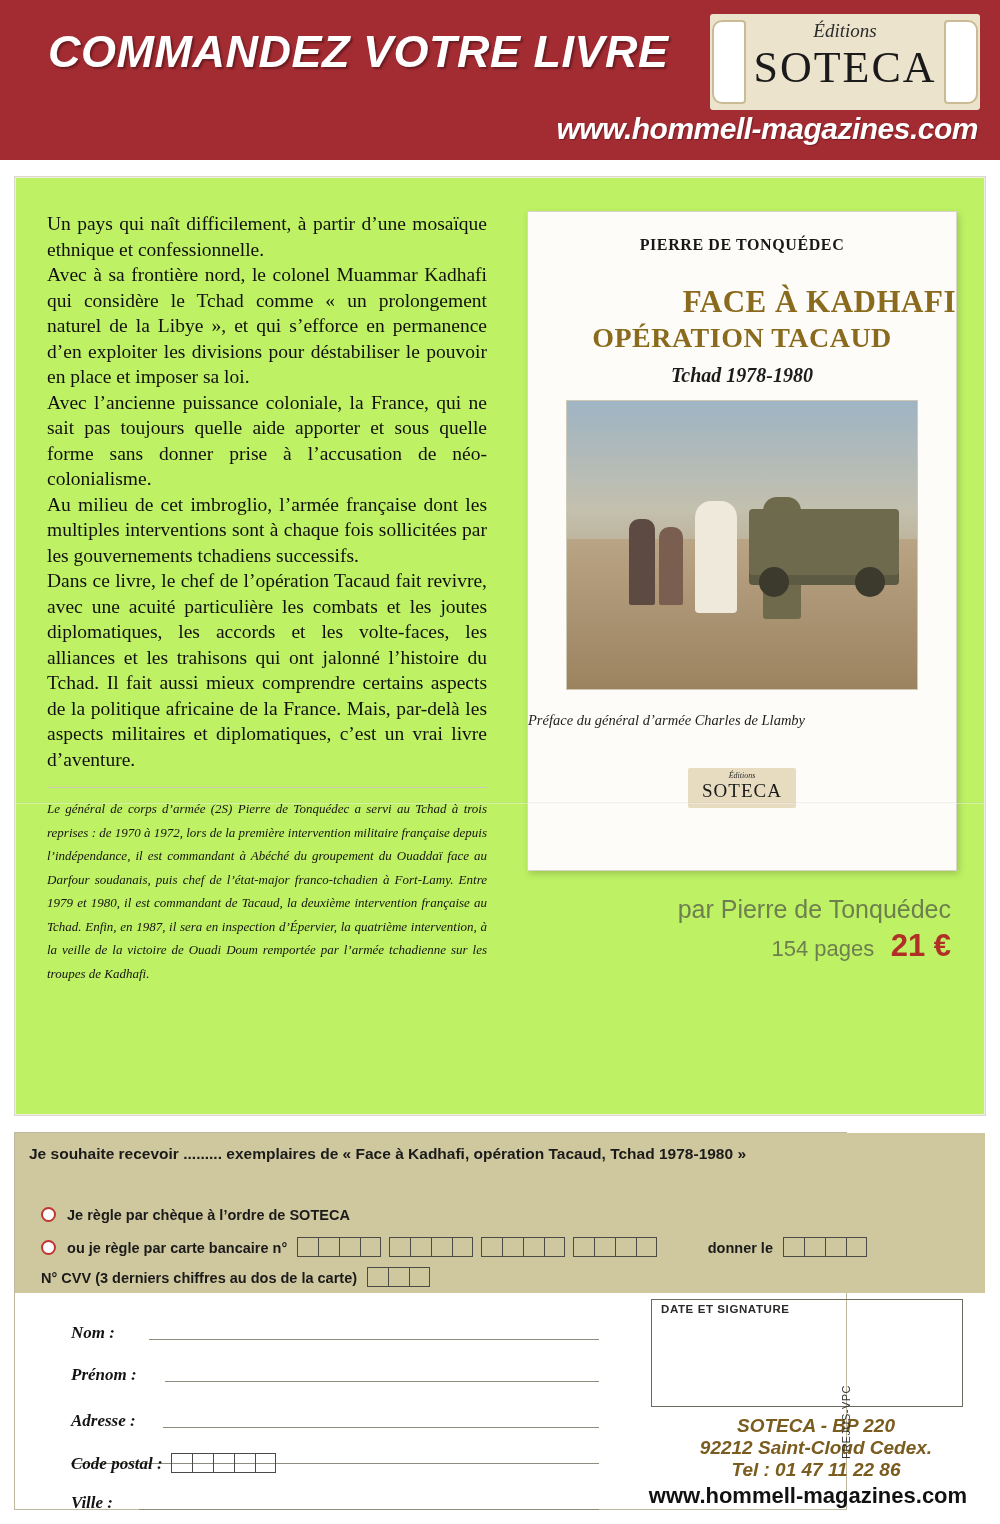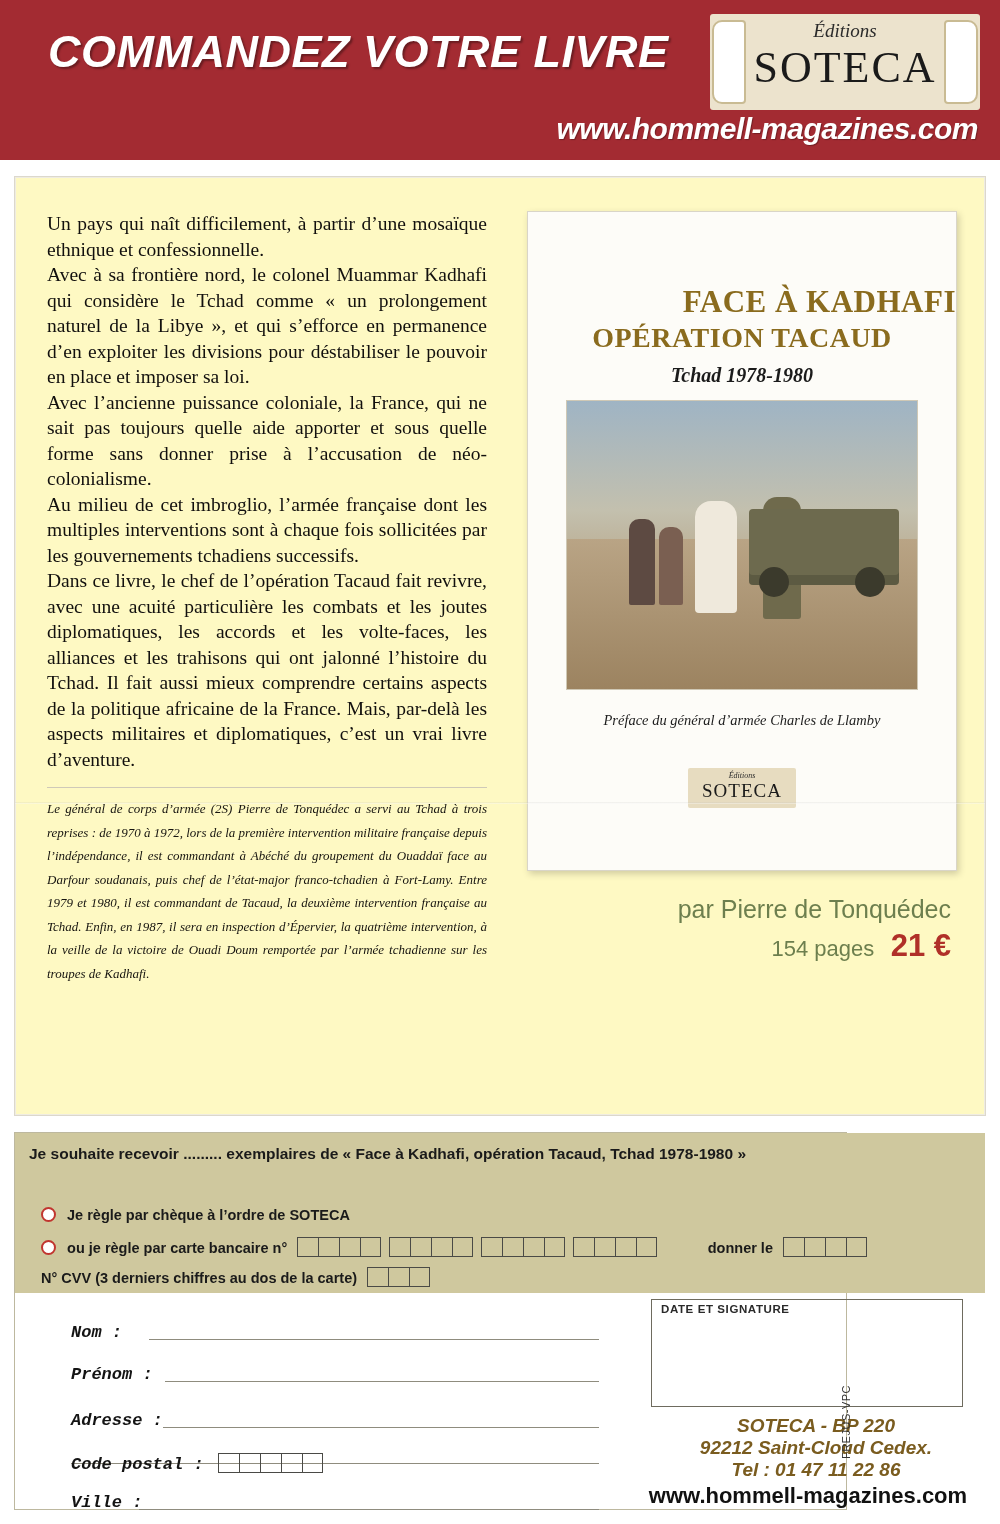--- a/index.html
+++ b/index.html
@@ -55,21 +55,21 @@
   .logo-name {
     position:absolute; left:0; right:0; top:28px;
     text-align:center;
     font-family:"Liberation Serif", serif;
     font-size:44px; letter-spacing:2px; color:#1a1a1a;
   }
 
   
   .page {
     position:absolute; left:14px; top:176px; width:972px; height:940px;
-    background:#fef9c3;
+    background:#bef264;
     border:1px solid #dcd8cc;
     box-shadow:0 0 0 1px #efece2 inset;
   }
   .page:after{
     content:""; position:absolute; left:0; right:0; top:625px; height:2px;
     background:linear-gradient(to bottom, rgba(0,0,0,0.06), rgba(255,255,255,0.5));
   }
 
   .left-col {
     position:absolute; left:32px; top:34px; width:440px;
@@ -152,21 +152,21 @@
   }
   .cover-photo .fig-a {
     position:absolute; left:62px; top:118px; width:26px; height:86px;
     background:#5d4a42; border-radius:10px 10px 2px 2px;
   }
   .cover-photo .fig-b {
     position:absolute; left:92px; top:126px; width:24px; height:78px;
     background:#7a5f51; border-radius:10px 10px 2px 2px;
   }
   .cover-preface {
-    position:absolute; left:0; right:0; top:500px; text-align:center;
+    position:absolute; left:0; right:0; top:500px; 
     font-family:"Liberation Serif", serif;
     font-style:italic; font-size:14.5px; color:#1d1d1d;
   }
   .cover-logo {
     position:absolute; left:50%; transform:translateX(-50%); top:556px;
     width:108px; height:40px; background:#e7dcc0; border-radius:2px;
   }
   .cover-logo .ed {
     position:absolute; left:0; right:0; top:3px; text-align:center;
     font-family:"Liberation Serif", serif; font-style:italic;
@@ -240,21 +240,21 @@
   }
   .bx:last-child { border-right:1px solid #4a4a46; }
 
   .expire {
     position:absolute; right:110px; top:104px;
     font-family:"Liberation Sans", sans-serif; font-weight:bold;
     font-size:14.5px; color:#1a1a1a;
   }
 
   
-  .field { position:absolute; font-family:Liberation Mono, monospace;
+  .field { position:absolute; font-family:Liberation Serif, serif;
     font-weight:bold; font-style:italic; font-size:17px; color:#141414; }
   .rule { position:absolute; height:1px; background:#8f8c7e; }
 
   .sig-box {
     position:absolute; left:636px; top:166px; width:312px; height:108px;
     border:1px solid #6e6b5e;
   }
   .sig-label {
     position:absolute; left:646px; top:170px;
     font-family:"Liberation Sans", sans-serif;
@@ -298,20 +298,21 @@
     <p>Un pays qui naît difficilement, à partir d’une mosaïque ethnique et confessionnelle.</p>
     <p>Avec à sa frontière nord, le colonel Muammar Kadhafi qui considère le Tchad comme « un prolongement naturel de la Libye », et qui s’efforce en permanence d’en exploiter les divisions pour déstabiliser le pouvoir en place et imposer sa loi.</p>
     <p>Avec l’ancienne puissance coloniale, la France, qui ne sait pas toujours quelle aide apporter et sous quelle forme sans donner prise à l’accusation de néo-colonialisme.</p>
     <p>Au milieu de cet imbroglio, l’armée française dont les multiples interventions sont à chaque fois sollicitées par les gouvernements tchadiens successifs.</p>
     <p>Dans ce livre, le chef de l’opération Tacaud fait revivre, avec une acuité particulière les combats et les joutes diplomatiques, les accords et les volte-faces, les alliances et les trahisons qui ont jalonné l’histoire du Tchad. Il fait aussi mieux comprendre certains aspects de la politique africaine de la France. Mais, par-delà les aspects militaires et diplomatiques, c’est un vrai livre d’aventure.</p>
   </div>
 
   <div class="bio">Le général de corps d’armée (2S) Pierre de Tonquédec a servi au Tchad à trois reprises : de 1970 à 1972, lors de la première intervention militaire française depuis l’indépendance, il est commandant à Abéché du groupement du Ouaddaï face au Darfour soudanais, puis chef de l’état-major franco-tchadien à Fort-Lamy. Entre 1979 et 1980, il est commandant de Tacaud, la deuxième intervention française au Tchad. Enfin, en 1987, il sera en inspection d’Épervier, la quatrième intervention, à la veille de la victoire de Ouadi Doum remportée par l’armée tchadienne sur les troupes de Kadhafi.</div>
 
   <div class="cover">
+    <div class="cover-author">PIERRE DE TONQUÉDEC</div>
     <div class="cover-title1">FACE À KADHAFI</div>
     <div class="cover-title2">OPÉRATION TACAUD</div>
     <div class="cover-sub">Tchad 1978-1980</div>
     <div class="cover-photo">
       <div class="ground"></div>
       <div class="fig-a"></div>
       <div class="fig-b"></div>
       <div class="fig-white"></div>
       <div class="fig-soldier"></div>
       <div class="vehicle">

